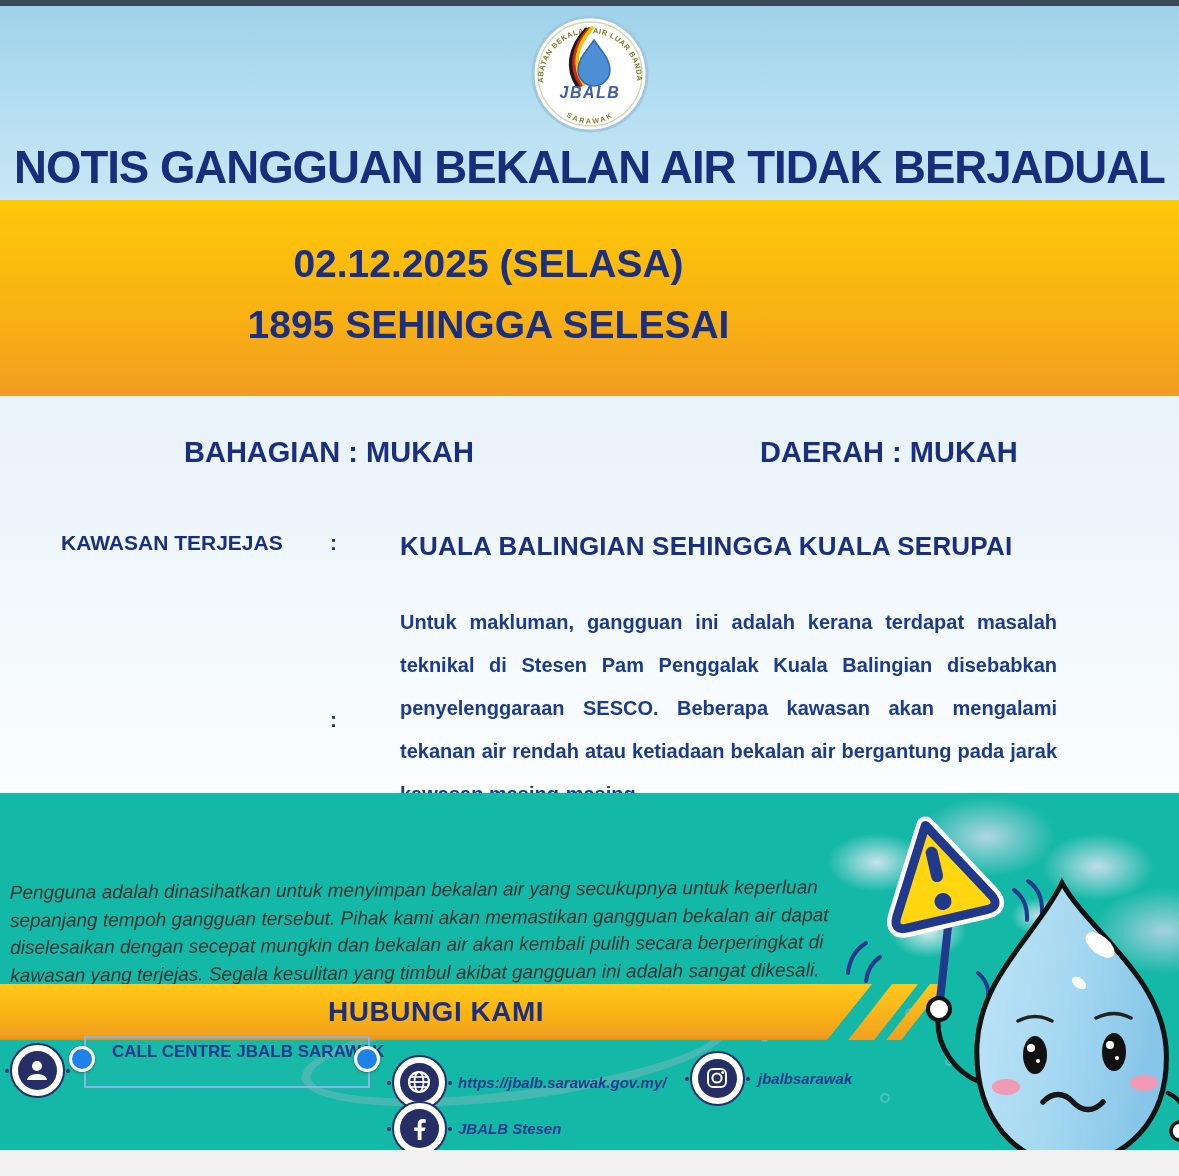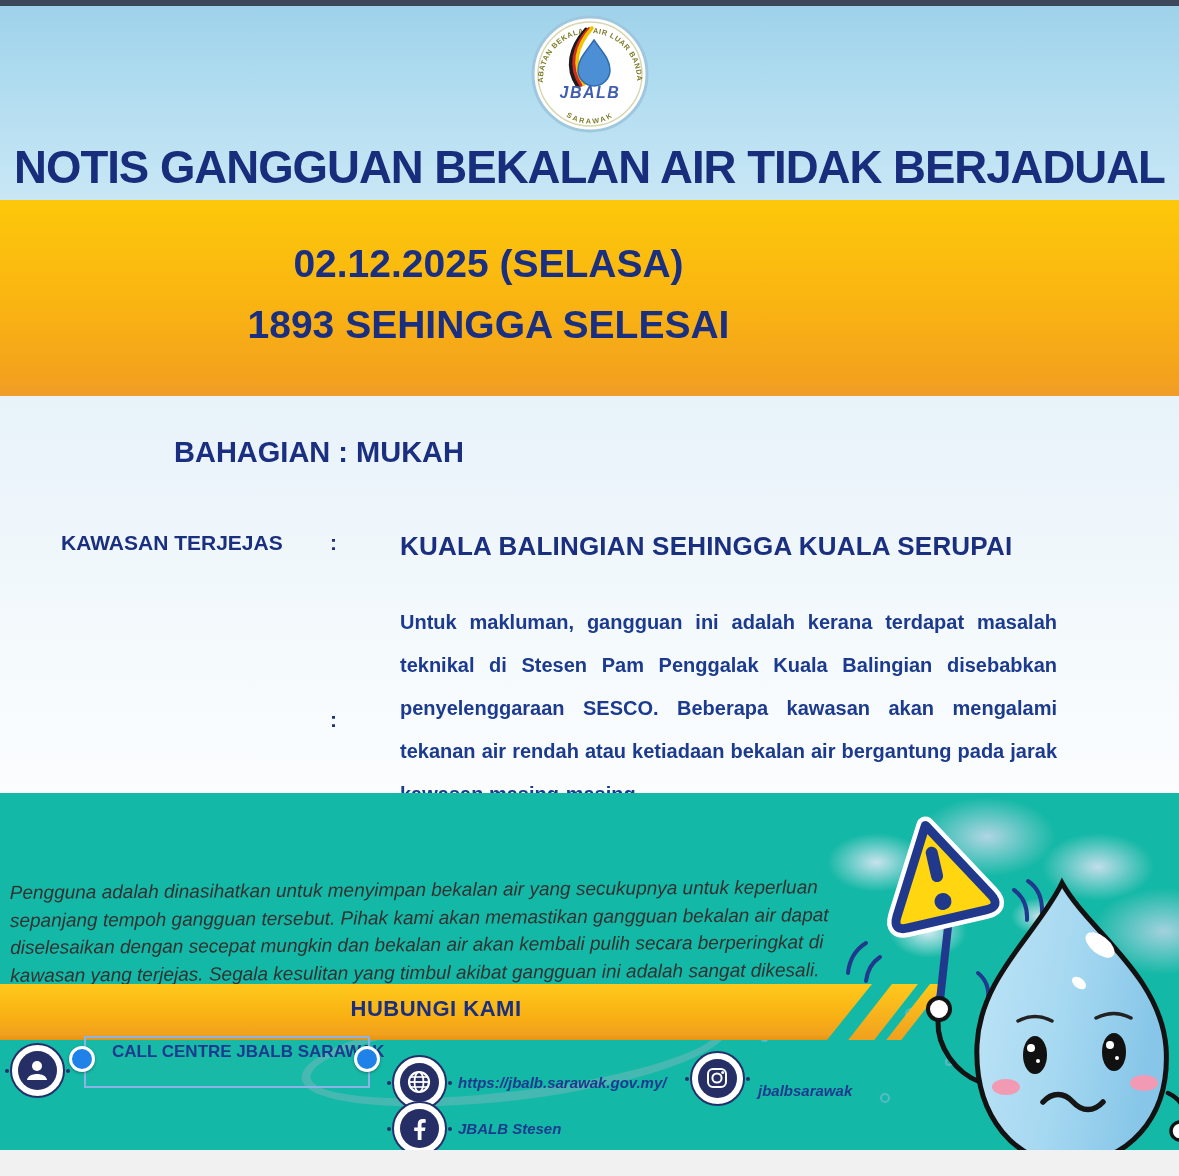--- a/index.html
+++ b/index.html
@@ -19,21 +19,21 @@
     background:linear-gradient(180deg,#fdc80a 0%,#f9b312 55%,#f3a11e 92%,#ef9c2a 100%);}
   .dateband .line1,.dateband .line2{position:absolute;left:0;width:977px;text-align:center;
     color:#1b2f80;font-weight:bold;font-size:39px;letter-spacing:0;}
   .dateband .line1{top:42px;}
   .dateband .line2{top:103px;}
 
   .content{position:absolute;left:0;top:396px;width:1179px;height:397px;
     background:linear-gradient(180deg,#e7f2f9 0%,#f3f9fc 55%,#fbfdfe 100%);}
   .region-row{position:absolute;left:0;top:40px;width:1179px;height:40px;color:#1b2f80;
     font-weight:bold;font-size:29px;}
-  .region-row .bahagian{position:absolute;left:174px;top:0;}
+  .region-row .bahagian{position:absolute;left:184px;top:0;}
   .region-row .daerah{position:absolute;left:760px;top:0;}
 
   .field-label{position:absolute;left:45px;color:#1b2f80;font-weight:bold;font-size:21px;white-space:nowrap;margin-left:16px;}
   .field-colon{position:absolute;left:330px;color:#1b2f80;font-weight:bold;font-size:21px;}
   .kawasan-value{position:absolute;left:400px;top:135px;width:680px;color:#1b2f80;
     font-weight:bold;font-size:26px;letter-spacing:0.2px;}
   .huraian-value{position:absolute;left:400px;top:205px;width:657px;color:#1c3a8e;
     font-weight:bold;font-size:20px;line-height:43px;text-align:justify;}
 
   .footer{position:absolute;left:0;top:793px;width:1179px;height:383px;background:#14b8a6;}
@@ -50,21 +50,21 @@
     border:9px solid rgba(160,182,198,.35);transform:rotate(-7deg);pointer-events:none;}
   .bubble{position:absolute;border:2px solid rgba(140,190,225,.55);border-radius:50%;pointer-events:none;}
 
   .advisory{position:absolute;left:10px;top:83px;width:830px;color:#323232;
     font-style:italic;font-size:19px;line-height:27.5px;transform:rotate(-0.4deg);}
 
   .contactbar{position:absolute;left:0;top:191px;width:872px;height:56px;
     background:linear-gradient(180deg,#ffc91b 0%,#f8b013 60%,#f1a11f 90%,#e59310 100%);
     clip-path:polygon(0 0,100% 0,calc(100% - 45px) 100%,0 100%);}
   .contactbar .heading{position:absolute;left:0;top:12px;width:872px;text-align:center;
-    color:#1b2f80;font-weight:bold;font-size:22px;letter-spacing:0.5px;}
+    color:#1b2f80;font-weight:bold;font-size:28px;letter-spacing:0.5px;}
   .stripe{position:absolute;top:191px;height:56px;transform:skewX(-38deg);transform-origin:0 0;
     background:linear-gradient(180deg,#ffc91b,#f0a01e);}
   .stripe.s1{left:892px;width:26px;}
   .stripe.s2{left:930px;width:15px;}
 
   .badge{position:absolute;border-radius:50%;background:#fff;border:2px solid #23306b;
     display:flex;align-items:center;justify-content:center;}
   .badge::before,.badge::after{content:"";position:absolute;width:4px;height:4px;border-radius:50%;
     background:#23306b;top:50%;margin-top:-2px;}
   .badge::before{left:-7px;}
@@ -109,26 +109,27 @@
           <path d="M0,-22 C8,-10 16,-3 16,8 a16,16 0 1,1 -32,0 C-16,-3 -8,-10 0,-22 Z" fill="#4d8fd4" stroke="#2d6cb2" stroke-width="1.5"></path>
         </g>
         <text x="60" y="84" text-anchor="middle" font-size="16" font-weight="bold" font-style="italic" fill="#3f5fae" letter-spacing="1.5">JBALB</text>
       </svg>
     </div>
     <div class="title">NOTIS GANGGUAN BEKALAN AIR TIDAK BERJADUAL</div>
   </div>
 
   <div class="dateband">
     <div class="line1">02.12.2025 (SELASA)</div>
-    <div class="line2">1893 SEHINGGA SELESAI</div>
+    <div class="line2">1895 SEHINGGA SELESAI</div>
   </div>
 
   <div class="content">
     <div class="region-row">
       <span class="bahagian">BAHAGIAN : MUKAH</span>
+      <span class="daerah">DAERAH : MUKAH</span>
     </div>
 
     <div class="field-label" style="top:135px;">KAWASAN TERJEJAS</div>
     <div class="field-colon" style="top:135px;">:</div>
     <div class="kawasan-value">KUALA BALINGIAN SEHINGGA KUALA SERUPAI</div>
 
     <div class="field-colon" style="top:312px;">:</div>
     <div class="huraian-value">Untuk makluman, gangguan ini adalah kerana terdapat masalah teknikal di Stesen Pam Penggalak Kuala Balingian disebabkan penyelenggaraan SESCO. Beberapa kawasan akan mengalami tekanan air rendah atau ketiadaan bekalan air bergantung pada jarak kawasan masing-masing.</div>
   </div>
 
@@ -179,21 +180,21 @@
 
     <div class="badge" style="left:690px;top:258px;width:55px;height:55px;">
       <div class="inner">
         <svg width="26" height="26" viewBox="0 0 26 26">
           <rect x="4" y="4" width="18" height="18" rx="5" fill="none" stroke="#fff" stroke-width="2"></rect>
           <circle cx="13" cy="13" r="4.6" fill="none" stroke="#fff" stroke-width="2"></circle>
           <circle cx="18.7" cy="7.4" r="1.5" fill="#fff"></circle>
         </svg>
       </div>
     </div>
-    <div class="contact-text" style="left:758px;top:277px;font-size:15px;margin-top:12px;">jbalbsarawak</div>
+    <div class="contact-text" style="left:758px;top:277px;font-size:15px;">jbalbsarawak</div>
 
     <div class="badge" style="left:392px;top:308px;width:55px;height:55px;">
       <div class="inner">
         <svg width="26" height="26" viewBox="0 0 26 26">
           <path d="M15.5,25 v-9 h3.4 l0.6,-3.6 h-4 v-2.6 c0,-1.1 0.5,-2 2.1,-2 h2.1 V4.2 C19.2,4.1 18,4 16.7,4 c-3,0 -5,1.8 -5,5.2 v3.2 H8.2 v3.6 h3.5 v9 Z" fill="#ffffff"></path>
         </svg>
       </div>
     </div>
     <div class="contact-text" style="left:458px;top:327px;font-size:15px;">JBALB Stesen</div>
 

